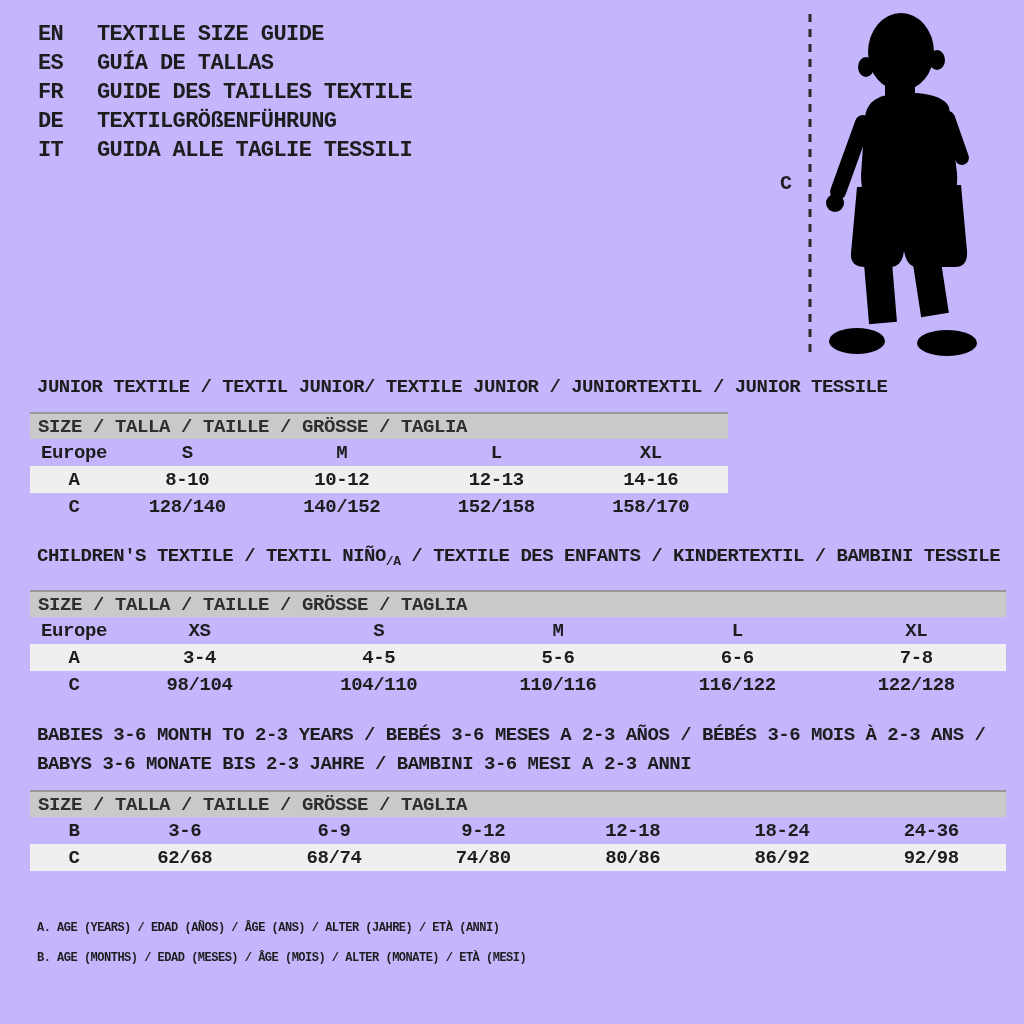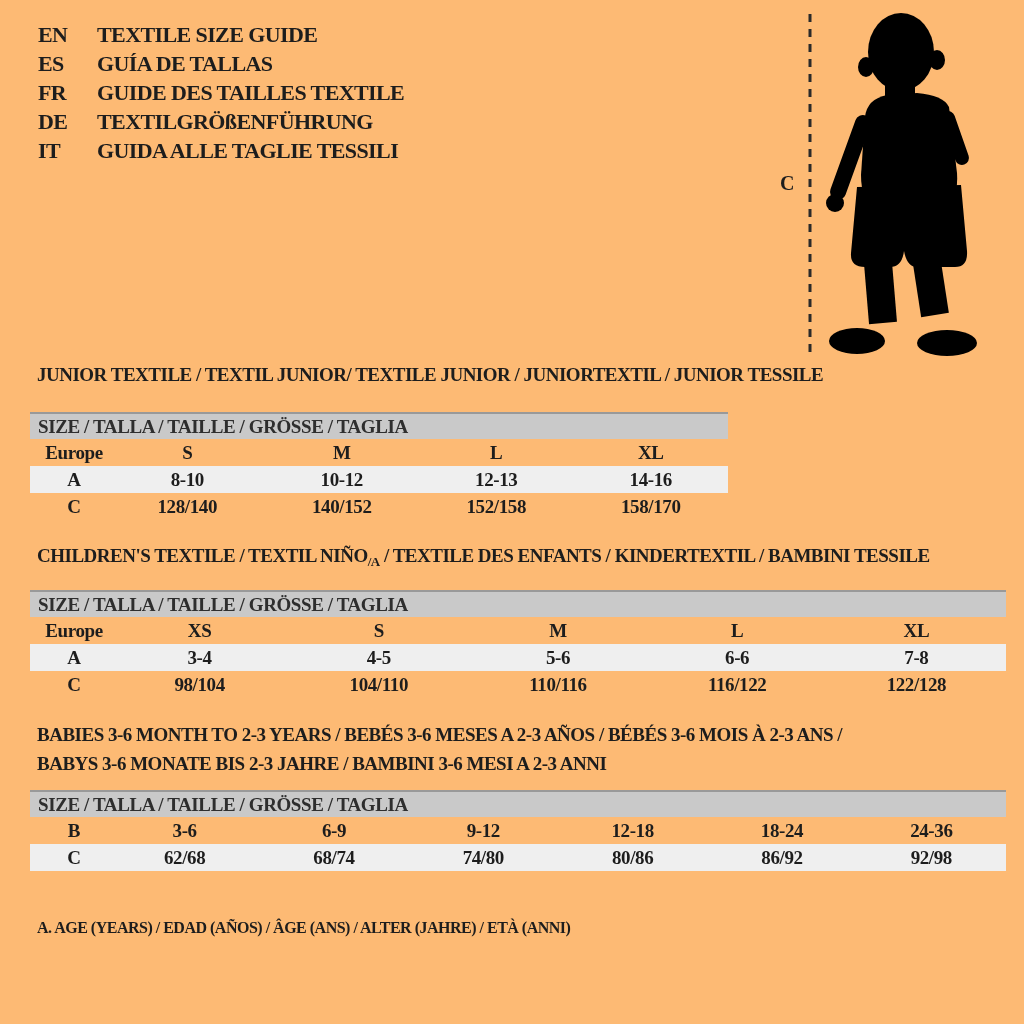--- a/index.html
+++ b/index.html
@@ -1,18 +1,18 @@
 <!DOCTYPE html>
 <html><head>
 <meta charset="utf-8">
 <style>
   html,body{margin:0;padding:0;background:#ffffff;}
   .page{
-    position:relative;width:1024px;height:1024px;background:#fdba74;
-    font-family:Liberation Serif, serif;font-weight:bold;color:#1d1d1d;
+    position:relative;width:1024px;height:1024px;background:#c4b5fd;
+    font-family:Liberation Mono, monospace;font-weight:bold;color:#1d1d1d;
     overflow:hidden;
   }
   
   .lang-list{position:absolute;left:38px;top:20px;}
   .lang-row{display:flex;height:29px;align-items:center;font-size:22px;letter-spacing:-0.6px;white-space:nowrap;}
   .lang-code{width:59px;flex:0 0 59px;}
   
   .figure-svg{position:absolute;left:775px;top:5px;width:210px;height:355px;}
   .c-label{position:absolute;left:780px;top:172px;font-size:20px;}
   
@@ -22,21 +22,21 @@
   .size-table{position:absolute;border-collapse:collapse;table-layout:fixed;font-size:19px;letter-spacing:-0.4px;}
   .size-table td{height:27px;padding:0;text-align:center;font-weight:bold;white-space:nowrap;}
   .size-table td.lbl{text-align:center;padding-left:8px;}
   .size-table tr.bar td{
     background:#c9c9c9;border-top:2px solid #999999;height:25px;
     text-align:left;padding-left:8px;color:#2e2e2e;
   }
   .size-table tr.shaded td{background:#efefef;}
   
   .legend{position:absolute;left:37px;top:913px;}
-  .legend-line{font-size:16px;line-height:30px;letter-spacing:-0.5px;white-space:nowrap;}
+  .legend-line{font-size:12px;line-height:30px;letter-spacing:-0.5px;white-space:nowrap;}
 </style>
 </head>
 <body>
 
 <div class="page">
 
   <div class="lang-list">
     <div class="lang-row">
       <span class="lang-code">EN</span>
       <span>TEXTILE SIZE GUIDE</span>
@@ -73,21 +73,21 @@
       <circle cx="172" cy="170" r="9"></circle>
       <path d="M82,182 L76,248 Q75,262 90,262 L115,262 Q127,262 129,246 Q132,262 142,262 L180,262 Q193,262 192,246 L186,180 Z"></path>
       <line x1="103" y1="258" x2="108" y2="318" stroke="#000" stroke-width="28"></line>
       <line x1="152" y1="258" x2="160" y2="310" stroke="#000" stroke-width="28"></line>
       <ellipse cx="82" cy="336" rx="28" ry="13"></ellipse>
       <ellipse cx="172" cy="338" rx="30" ry="13"></ellipse>
     </g>
   </svg>
   <span class="c-label">C</span>
 
-  <div class="section-title" style="top:364px">JUNIOR TEXTILE / TEXTIL JUNIOR/ TEXTILE JUNIOR / JUNIORTEXTIL / JUNIOR TESSILE</div>
+  <div class="section-title" style="top:376px">JUNIOR TEXTILE / TEXTIL JUNIOR/ TEXTILE JUNIOR / JUNIORTEXTIL / JUNIOR TESSILE</div>
   <table class="size-table" style="left:30px;top:412px;width:698px">
     <colgroup>
         <col style="width:80px">
         <col>
         <col>
         <col>
         <col>
       </colgroup>
     <tbody>
         <tr class="bar">
@@ -192,15 +192,16 @@
       <td>74/80</td>
       <td>80/86</td>
       <td>86/92</td>
       <td>92/98</td>
     </tr>
   </tbody>
     </table>
 
   <div class="legend">
     <div class="legend-line">A. AGE (YEARS) / EDAD (AÑOS) / ÂGE (ANS) / ALTER (JAHRE) / ETÀ (ANNI)</div>
+    <div class="legend-line">B. AGE (MONTHS) / EDAD (MESES) / ÂGE (MOIS) / ALTER (MONATE) / ETÀ (MESI)</div>
   </div>
 
 </div>
 
 </body></html>

